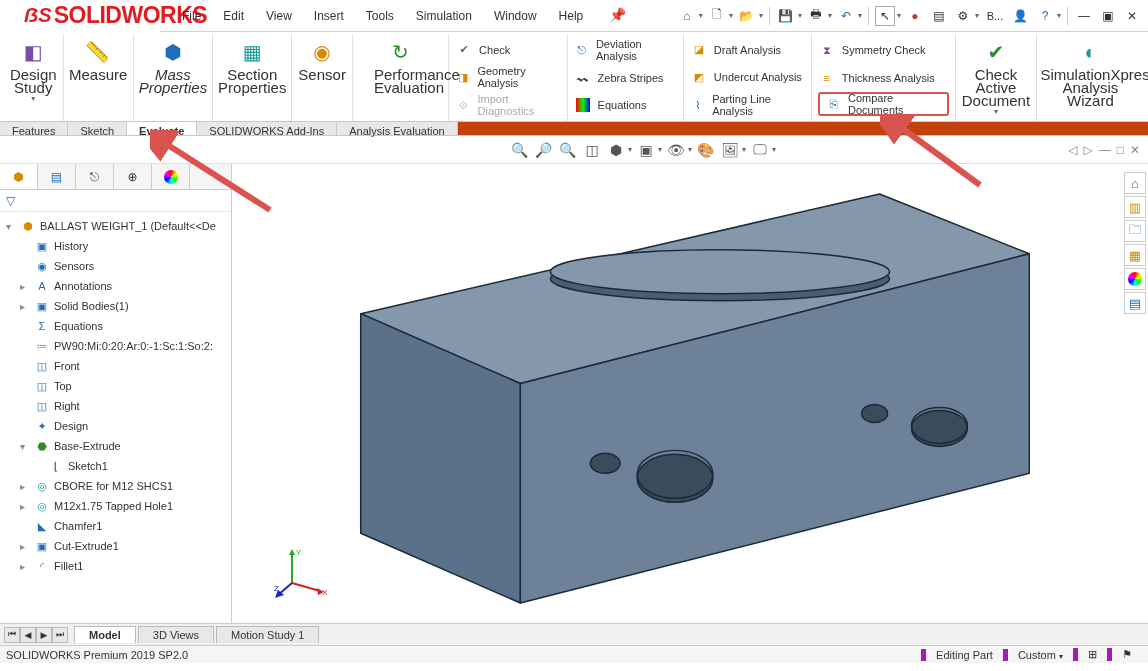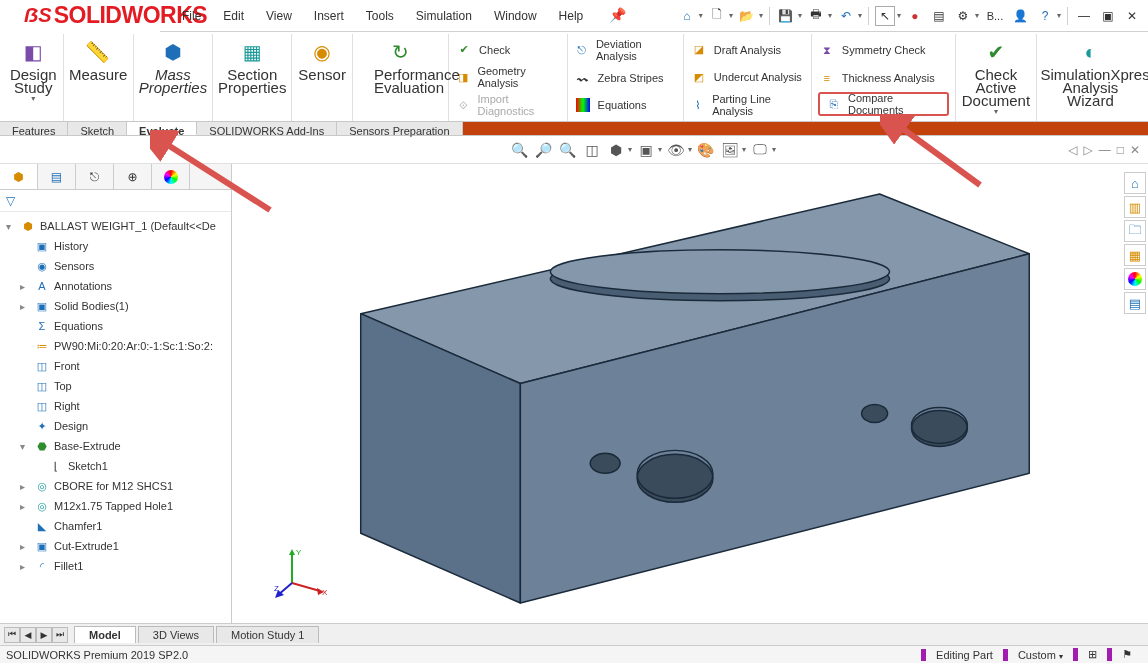--- a/index.html
+++ b/index.html
@@ -232,21 +232,21 @@
     <div class="rlabel" style="white-space:pre-line; max-width:100px;">SimulationXpress
 Analysis Wizard</div>
   </div>
 </div>
 
 <div class="cmd-tabs">
   <div class="cmd-tab">Features</div>
   <div class="cmd-tab">Sketch</div>
   <div class="cmd-tab active">Evaluate</div>
   <div class="cmd-tab">SOLIDWORKS Add-Ins</div>
-  <div class="cmd-tab">Sensors Preparation</div>
+  <div class="cmd-tab">Analysis Evaluation</div>
 </div>
 
 <div class="hud-row">
   <div class="hud-toolbar">
     <span class="hicon">🔍</span>
     <span class="hicon">🔎</span>
     <span class="hicon c-blue">🔍</span>
     <span class="hicon c-blue">◫</span>
     <span class="hicon c-blue">⬢</span>
       <span class="dd">▾</span>

